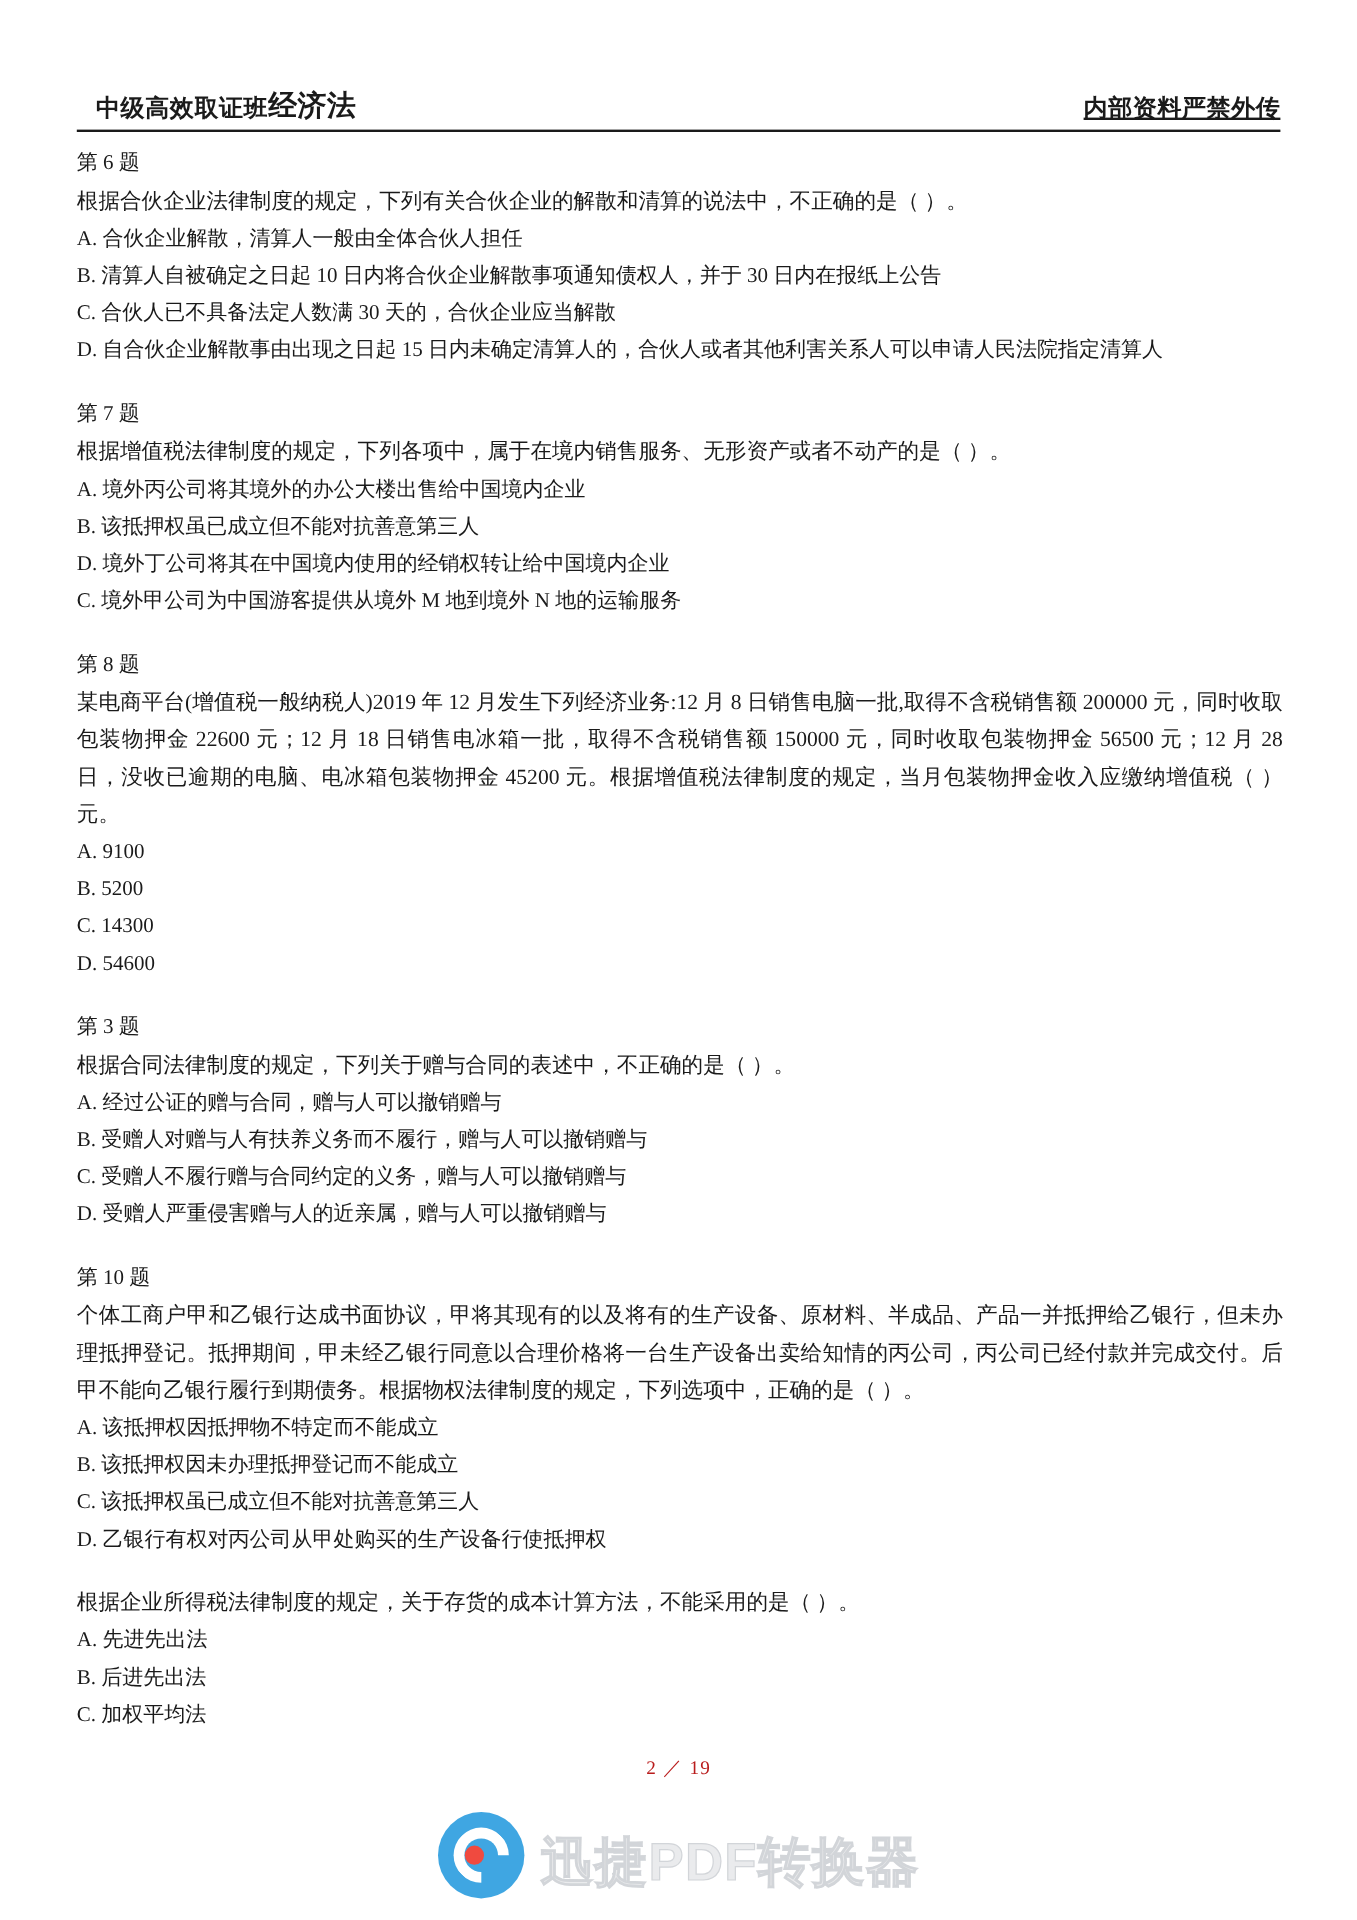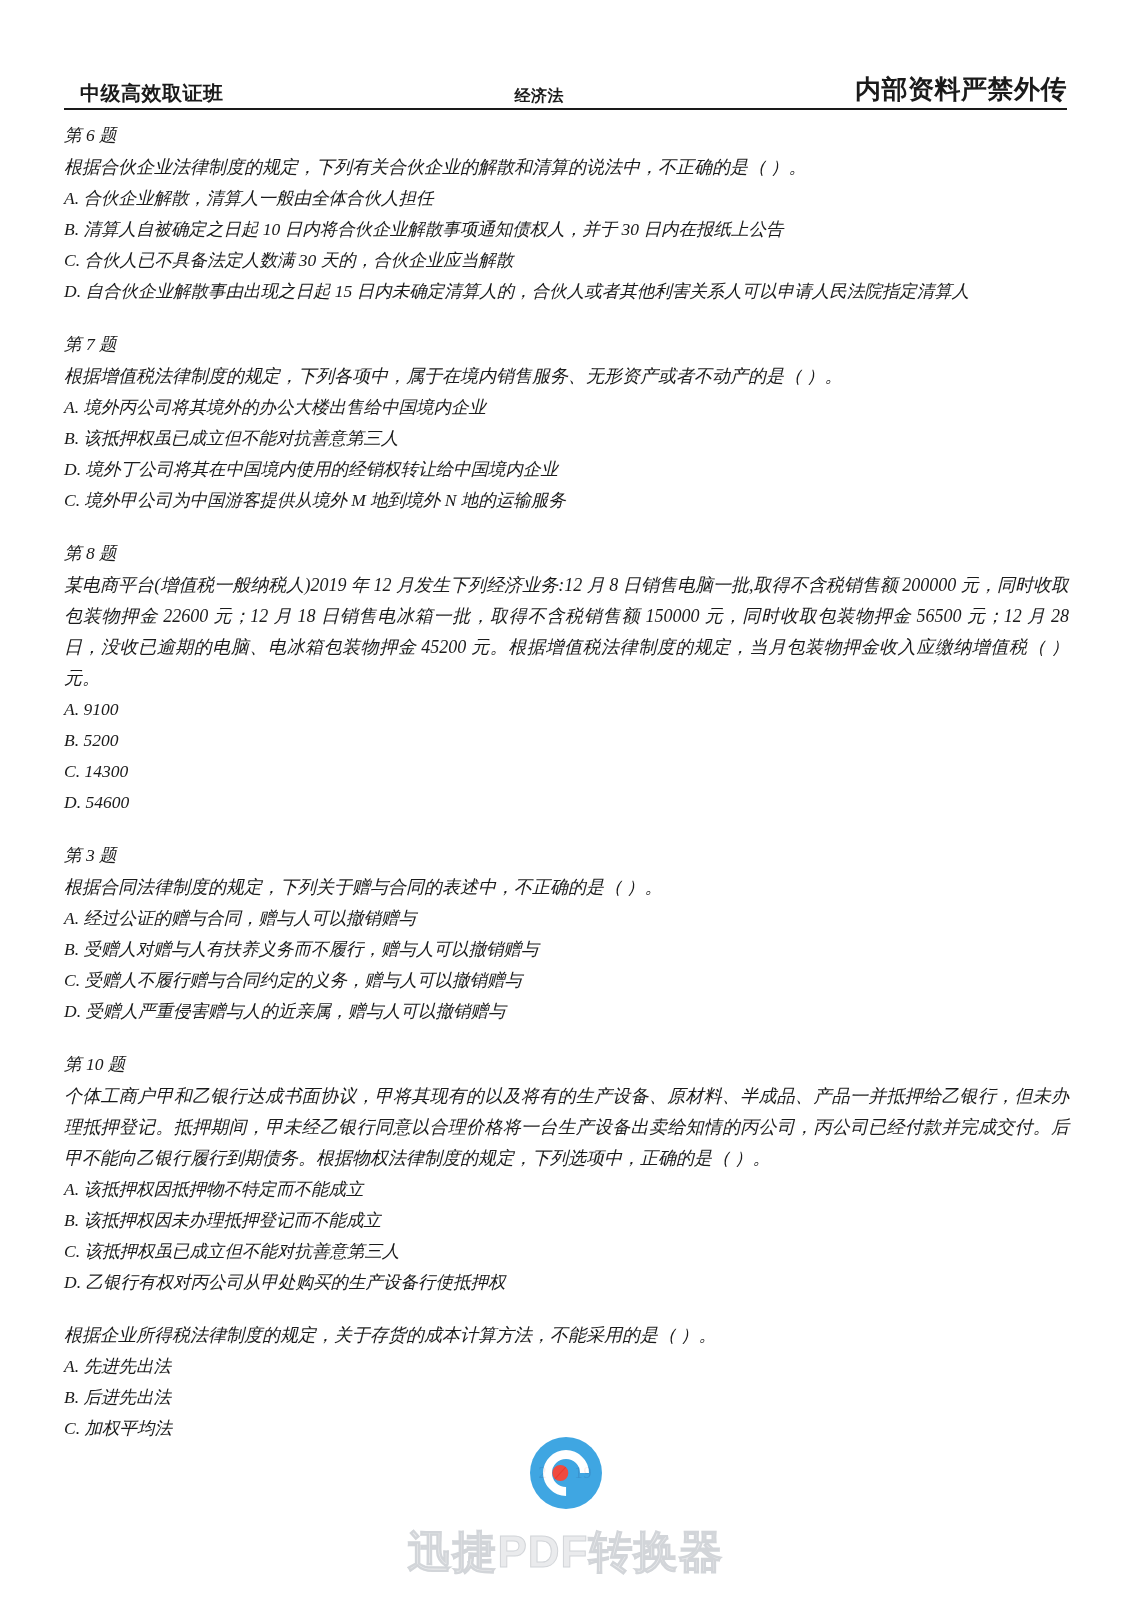--- a/index.html
+++ b/index.html
@@ -22,36 +22,35 @@
     left: 80px;
     right: 64px;
     display: flex;
     align-items: flex-end;
     justify-content: space-between;
     font-weight: bold;
     font-size: 20px;
     letter-spacing: 0.5px;
   }
   .header .h-left { flex: 0 0 auto; }
-  .header .h-center { flex: 1 1 auto; text-align: center; font-size: 16px; }
-  .header .h-right { flex: 0 0 auto; font-size: 26px; }
+  .header .h-center { flex: 1 1 auto; text-align: left; font-size: 24px; }
+  .header .h-right { flex: 0 0 auto; font-size: 20px; text-decoration: underline; }
   .header-rule {
     position: absolute;
     top: 108px;
     left: 64px;
     right: 64px;
     height: 2px;
     background: #1a1a1a;
   }
   .content {
     position: absolute;
     top: 120px;
     left: 64px;
     right: 62px;
-    font-style: italic;
   }
   .q-block {
     margin-bottom: 22px;
   }
   .q-num {
     font-size: 17.5px;
     line-height: 31px;
     margin-bottom: 1px;
   }
   .q-stem {
@@ -75,24 +74,23 @@
     font-size: 16px;
     color: #b91c1c;
     letter-spacing: 1px;
   }
   .watermark {
     position: absolute;
     bottom: 18px;
     left: 50%;
     transform: translateX(-50%);
     display: flex;
-    align-items: center;
+    align-items: flex-end;
     gap: 14px;
     opacity: 0.92;
-    flex-direction: column;
   }
   .wm-logo {
     position: relative;
     width: 72px;
     height: 72px;
     border-radius: 50%;
     background: #2f9fe0;
     display: flex;
     align-items: center;
     justify-content: center;

